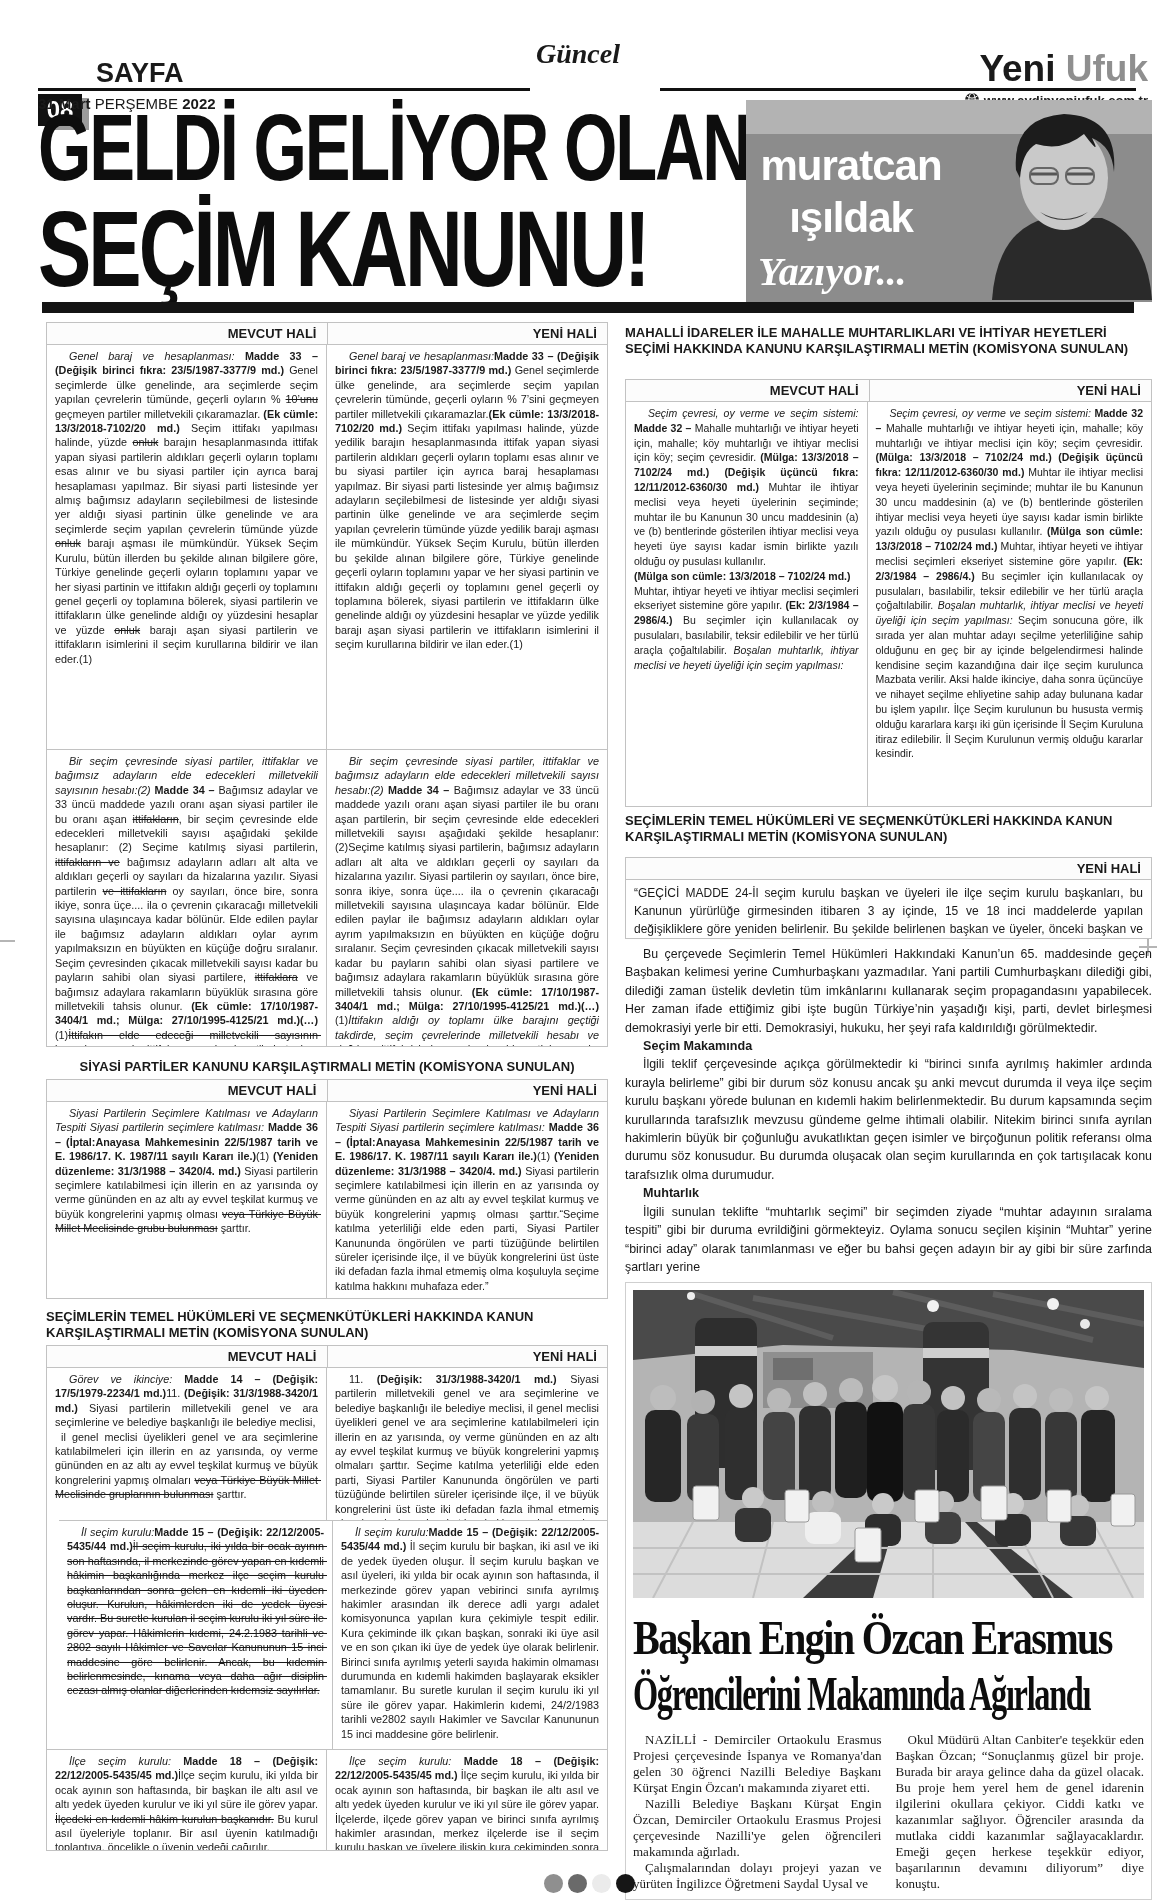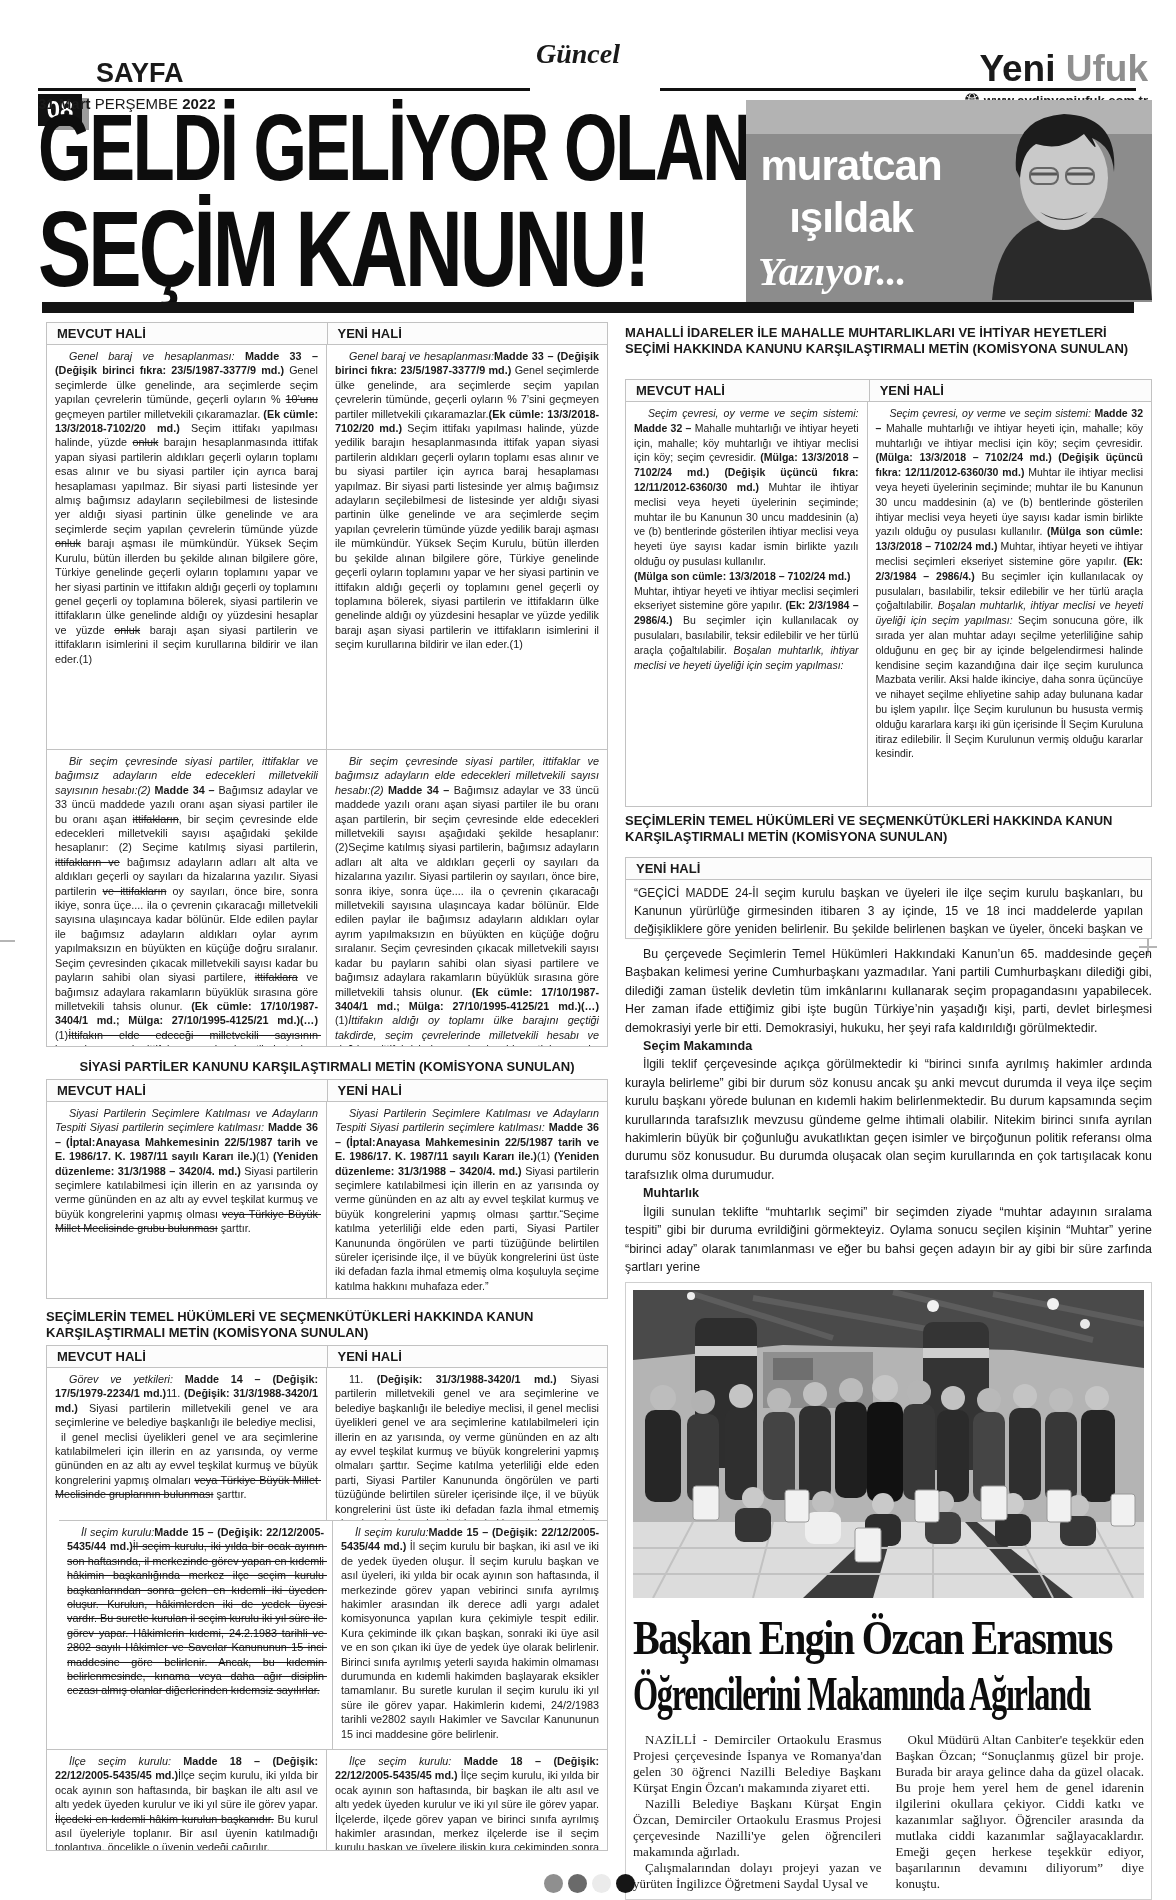--- a/index.html
+++ b/index.html
@@ -35,21 +35,21 @@
   .yaziyor{position:absolute;left:12px;top:148px;color:#fff;font-family:"Liberation Serif",serif;
            font-style:italic;font-weight:bold;font-size:40px;}
   .portrait{position:absolute;right:0;top:0;}
   
   .leftcol{position:absolute;left:46px;top:318px;width:562px;}
   .rightcol{position:absolute;left:625px;top:325px;width:527px;}
   .ttl{font-size:13px;font-weight:bold;line-height:16px;}
   .ttl.c{text-align:center;}
   .t{border:1px solid #c2c2c2;background:#fff;}
   .hrow{display:flex;border-bottom:1px solid #c2c2c2;background:#fcfcfc;}
-  .hcell{font-weight:bold;font-size:13px;padding:3px 10px;}
+  .hcell{font-weight:bold;font-size:13px;padding:3px 10px;text-align:right;}
   .row{display:flex;}
   .row + .row{border-top:1px solid #c2c2c2;}
   .cell{box-sizing:border-box;padding:4px 8px 6px;font-size:10.8px;line-height:14.4px;
         text-align:justify;white-space:pre-wrap;overflow:hidden;text-indent:14px;}
   .w50{width:50%;} .bdr{border-right:1px solid #c2c2c2;}
   .fb{font-weight:bold;} .fi{font-style:italic;} .fs{text-decoration:line-through;}
   .gap{height:12px;}
   
   .rightcol .cell{font-size:10.5px;line-height:14.8px;}
   .rightcol .w46{width:46%;} .rightcol .w54{width:54%;}
@@ -161,21 +161,21 @@
     </div>
 
     <div class="gap" style="height:10px;"></div>
     <div class="ttl">SEÇİMLERİN TEMEL HÜKÜMLERİ VE SEÇMENKÜTÜKLERİ HAKKINDA KANUN KARŞILAŞTIRMALI METİN (KOMİSYONA SUNULAN)</div>
     <div class="t" style="margin-top:4px;">
       <div class="hrow">
         <div class="hcell w50 bdr">MEVCUT HALİ</div>
         <div class="hcell w50">YENİ HALİ</div>
       </div>
       <div class="row" style="height:152px;">
-        <div class="cell w50 bdr"><span class="fi">Görev ve yetkileri: </span><span class="fb">Madde 14 – (Değişik: 17/5/1979-2234/1 md.)</span><span>11. </span><span class="fb">(Değişik: 31/3/1988-3420/1 md.) </span><span>Siyasi partilerin milletvekili genel ve ara seçimlerine ve belediye başkanlığı ile belediye meclisi,
+        <div class="cell w50 bdr"><span class="fi">Görev ve ikinciye: </span><span class="fb">Madde 14 – (Değişik: 17/5/1979-2234/1 md.)</span><span>11. </span><span class="fb">(Değişik: 31/3/1988-3420/1 md.) </span><span>Siyasi partilerin milletvekili genel ve ara seçimlerine ve belediye başkanlığı ile belediye meclisi,
  il genel meclisi üyelikleri genel ve ara seçimlerine katılabilmeleri için illerin en az yarısında, oy verme gününden en az altı ay evvel teşkilat kurmuş ve büyük kongrelerini yapmış olmaları </span><span class="fs">veya Türkiye Büyük Millet Meclisinde gruplarının bulunması</span><span> şarttır.</span></div>
         <div class="cell w50"><span>11. </span><span class="fb">(Değişik: 31/3/1988-3420/1 md.) </span><span>Siyasi partilerin milletvekili genel ve ara seçimlerine ve belediye başkanlığı ile belediye meclisi, il genel meclisi üyelikleri genel ve ara seçimlerine katılabilmeleri için illerin en az yarısında, oy verme gününden en az altı ay evvel teşkilat kurmuş ve büyük kongrelerini yapmış olmaları şarttır. Seçime katılma yeterliliği elde eden parti, Siyasi Partiler Kanununda öngörülen ve parti tüzüğünde belirtilen süreler içerisinde ilçe, il ve büyük kongrelerini üst üste iki defadan fazla ihmal etmemiş olma koşuluyla seçime katılma hakkını muhafaza eder.</span></div>
       </div>
       <div class="row" style="height:228px;margin-left:12px;">
         <div class="cell w50 bdr"><span class="fi">İl seçim kurulu:</span><span class="fb">Madde 15 – (Değişik: 22/12/2005-5435/44 md.)</span><span class="fs">İl seçim kurulu, iki yılda bir ocak ayının son haftasında, il merkezinde görev yapan en kıdemli hâkimin başkanlığında merkez ilçe seçim kurulu başkanlarından sonra gelen en kıdemli iki üyeden oluşur. Kurulun, hâkimlerden iki de yedek üyesi vardır. Bu suretle kurulan il seçim kurulu iki yıl süre ile görev yapar. Hâkimlerin kıdemi, 24.2.1983 tarihli ve 2802 sayılı Hâkimler ve Savcılar Kanununun 15 inci maddesine göre belirlenir. Ancak, bu kıdemin belirlenmesinde, kınama veya daha ağır disiplin cezası almış olanlar diğerlerinden kıdemsiz sayılırlar.</span></div>
         <div class="cell w50"><span class="fi">İl seçim kurulu:</span><span class="fb">Madde 15 – (Değişik: 22/12/2005-5435/44 md.) </span><span>İl seçim kurulu bir başkan, iki asıl ve iki de yedek üyeden oluşur. İl seçim kurulu başkan ve asıl üyeleri, iki yılda bir ocak ayının son haftasında, il merkezinde görev yapan vebirinci sınıfa ayrılmış hakimler arasından ilk derece adli yargı adalet komisyonunca yapılan kura çekimiyle tespit edilir. Kura çekiminde ilk çıkan başkan, sonraki iki üye asil ve en son çıkan iki üye de yedek üye olarak belirlenir. Birinci sınıfa ayrılmış yeterli sayıda hakimin olmaması durumunda en kıdemli hakimden başlayarak eksikler tamamlanır. Bu suretle kurulan il seçim kurulu iki yıl süre ile görev yapar. Hakimlerin kıdemi, 24/2/1983 tarihli ve2802 sayılı Hakimler ve Savcılar Kanununun 15 inci maddesine göre belirlenir.</span></div>
       </div>
       <div class="row" style="height:100px;">
         <div class="cell w50 bdr"><span class="fi">İlçe seçim kurulu: </span><span class="fb">Madde 18 – (Değişik: 22/12/2005-5435/45 md.)</span><span>İlçe seçim kurulu, iki yılda bir ocak ayının son haftasında, bir başkan ile altı asıl ve altı yedek üyeden kurulur ve iki yıl süre ile görev yapar. </span><span class="fs">İlçedeki en kıdemli hâkim kurulun başkanıdır.</span><span> Bu kurul asıl üyeleriyle toplanır. Bir asıl üyenin katılmadığı toplantıya, öncelikle o üyenin yedeği çağırılır.</span></div>
         <div class="cell w50"><span class="fi">İlçe seçim kurulu: </span><span class="fb">Madde 18 – (Değişik: 22/12/2005-5435/45 md.) </span><span>İlçe seçim kurulu, iki yılda bir ocak ayının son haftasında, bir başkan ile altı asıl ve altı yedek üyeden kurulur ve iki yıl süre ile görev yapar. İlçelerde, ilçede görev yapan ve birinci sınıfa ayrılmış hakimler arasından, merkez ilçelerde ise il seçim kurulu başkan ve üyelere ilişkin kura çekiminden sonra kalan listeden</span></div>

